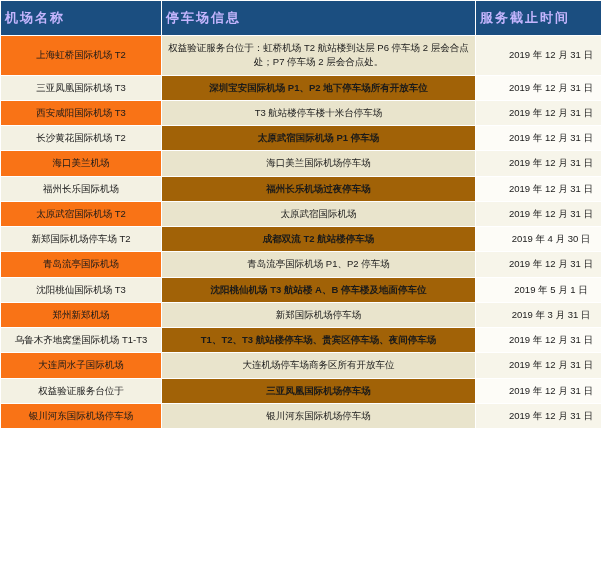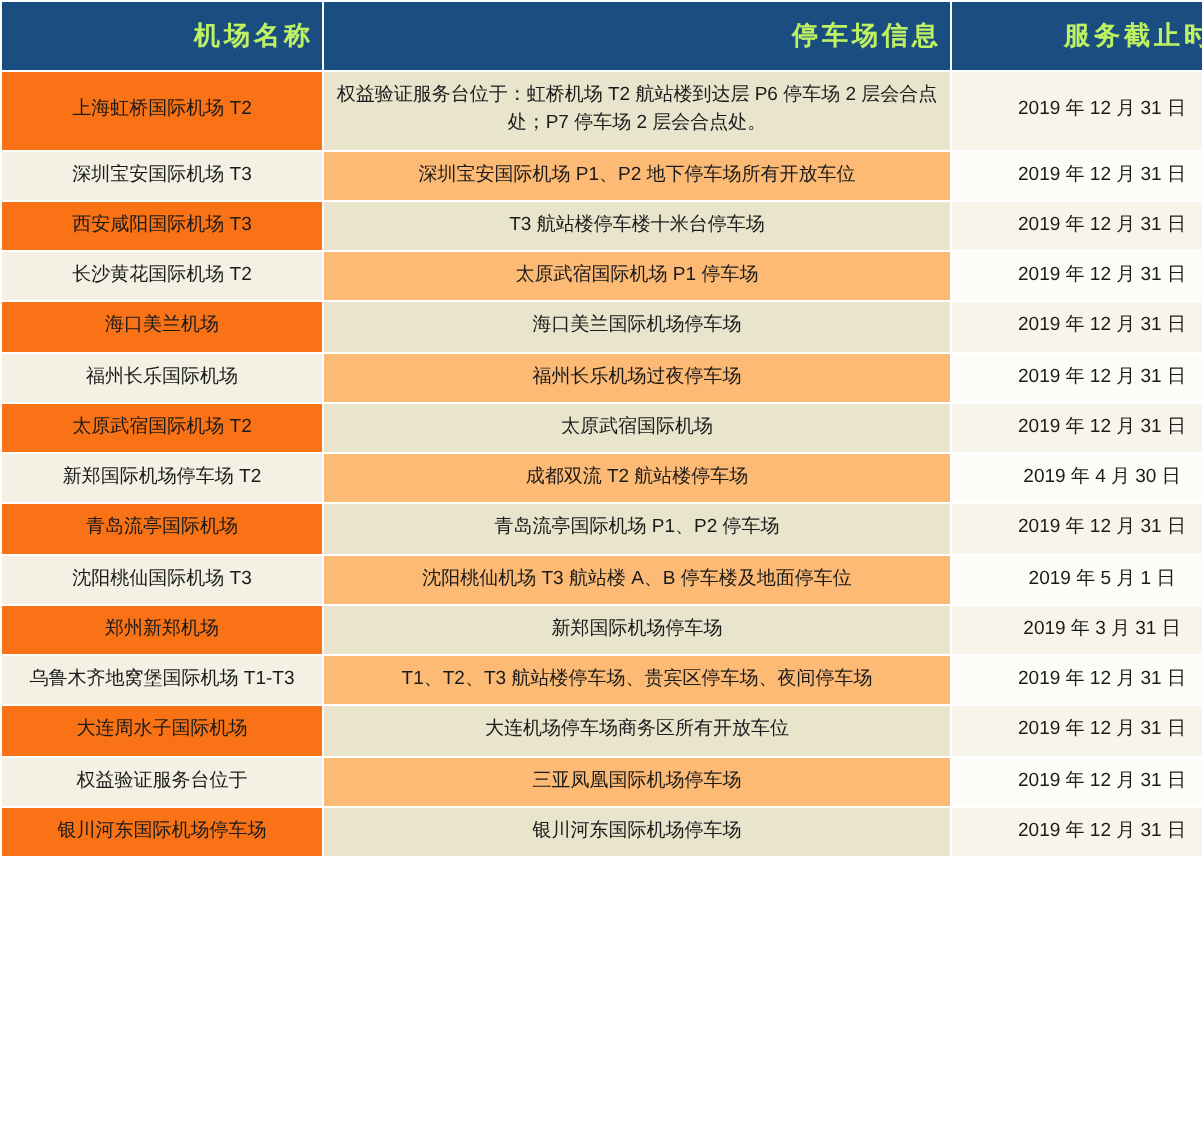--- a/index.html
+++ b/index.html
@@ -13,25 +13,25 @@
     font-family: "Liberation Sans", sans-serif;
     overflow: hidden;
   }
   #airport-table {
     border-collapse: collapse;
     width: 601px;
     table-layout: fixed;
   }
   #airport-table th {
     background: #1b4e80;
-    color: #bef264;
+    color: #c4b5fd;
     font-size: 13px;
     font-weight: bold;
     letter-spacing: 2px;
-    text-align: right;
+    text-align: left;
     height: 34px;
     border: 1px solid #ffffff;
     padding: 0 4px;
   }
   #airport-table td {
     font-size: 9.5px;
     color: #1a1a1a;
     border: 1px solid #ffffff;
     padding: 5px 6px;
     line-height: 1.5;
@@ -47,21 +47,21 @@
   }
   .col-deadline {
     width: 142px;
     text-align: center;
   }
   
   tbody tr.rA td.col-name { background: #f97316; }
   tbody tr.rA td.col-info { background: #e9e4cc; }
   tbody tr.rA td.col-deadline { background: #e9e4cc; }
   tbody tr.rB td.col-name { background: #f3f1e3; }
-  tbody tr.rB td.col-info { background: #fdba74; }
+  tbody tr.rB td.col-info { background: #a16207; font-weight: bold; }
   tbody tr.rB td.col-deadline { background: #f3f1e3; }
   tbody tr.rA td.col-deadline,
   tbody tr.rB td.col-deadline { background: #fbfaf4; }
   tbody tr.rA td.col-deadline { background: #f7f5ea; }
   tbody tr.rB td.col-deadline { background: #fdfcf7; }
 </style>
 </head>
 <body>
 
 <table id="airport-table">
@@ -72,21 +72,21 @@
       <th class="col-deadline">服务截止时间</th>
     </tr>
   </thead>
   <tbody id="table-body">
       <tr class="rA">
         <td class="col-name">上海虹桥国际机场 T2</td>
         <td class="col-info">权益验证服务台位于：虹桥机场 T2 航站楼到达层 P6 停车场 2 层会合点处；P7 停车场 2 层会合点处。</td>
         <td class="col-deadline">2019 年 12 月 31 日</td>
       </tr>
       <tr class="rB">
-        <td class="col-name">深圳宝安国际机场 T3</td>
+        <td class="col-name">三亚凤凰国际机场 T3</td>
         <td class="col-info">深圳宝安国际机场 P1、P2 地下停车场所有开放车位</td>
         <td class="col-deadline">2019 年 12 月 31 日</td>
       </tr>
       <tr class="rA">
         <td class="col-name">西安咸阳国际机场 T3</td>
         <td class="col-info">T3 航站楼停车楼十米台停车场</td>
         <td class="col-deadline">2019 年 12 月 31 日</td>
       </tr>
       <tr class="rB">
         <td class="col-name">长沙黄花国际机场 T2</td>

